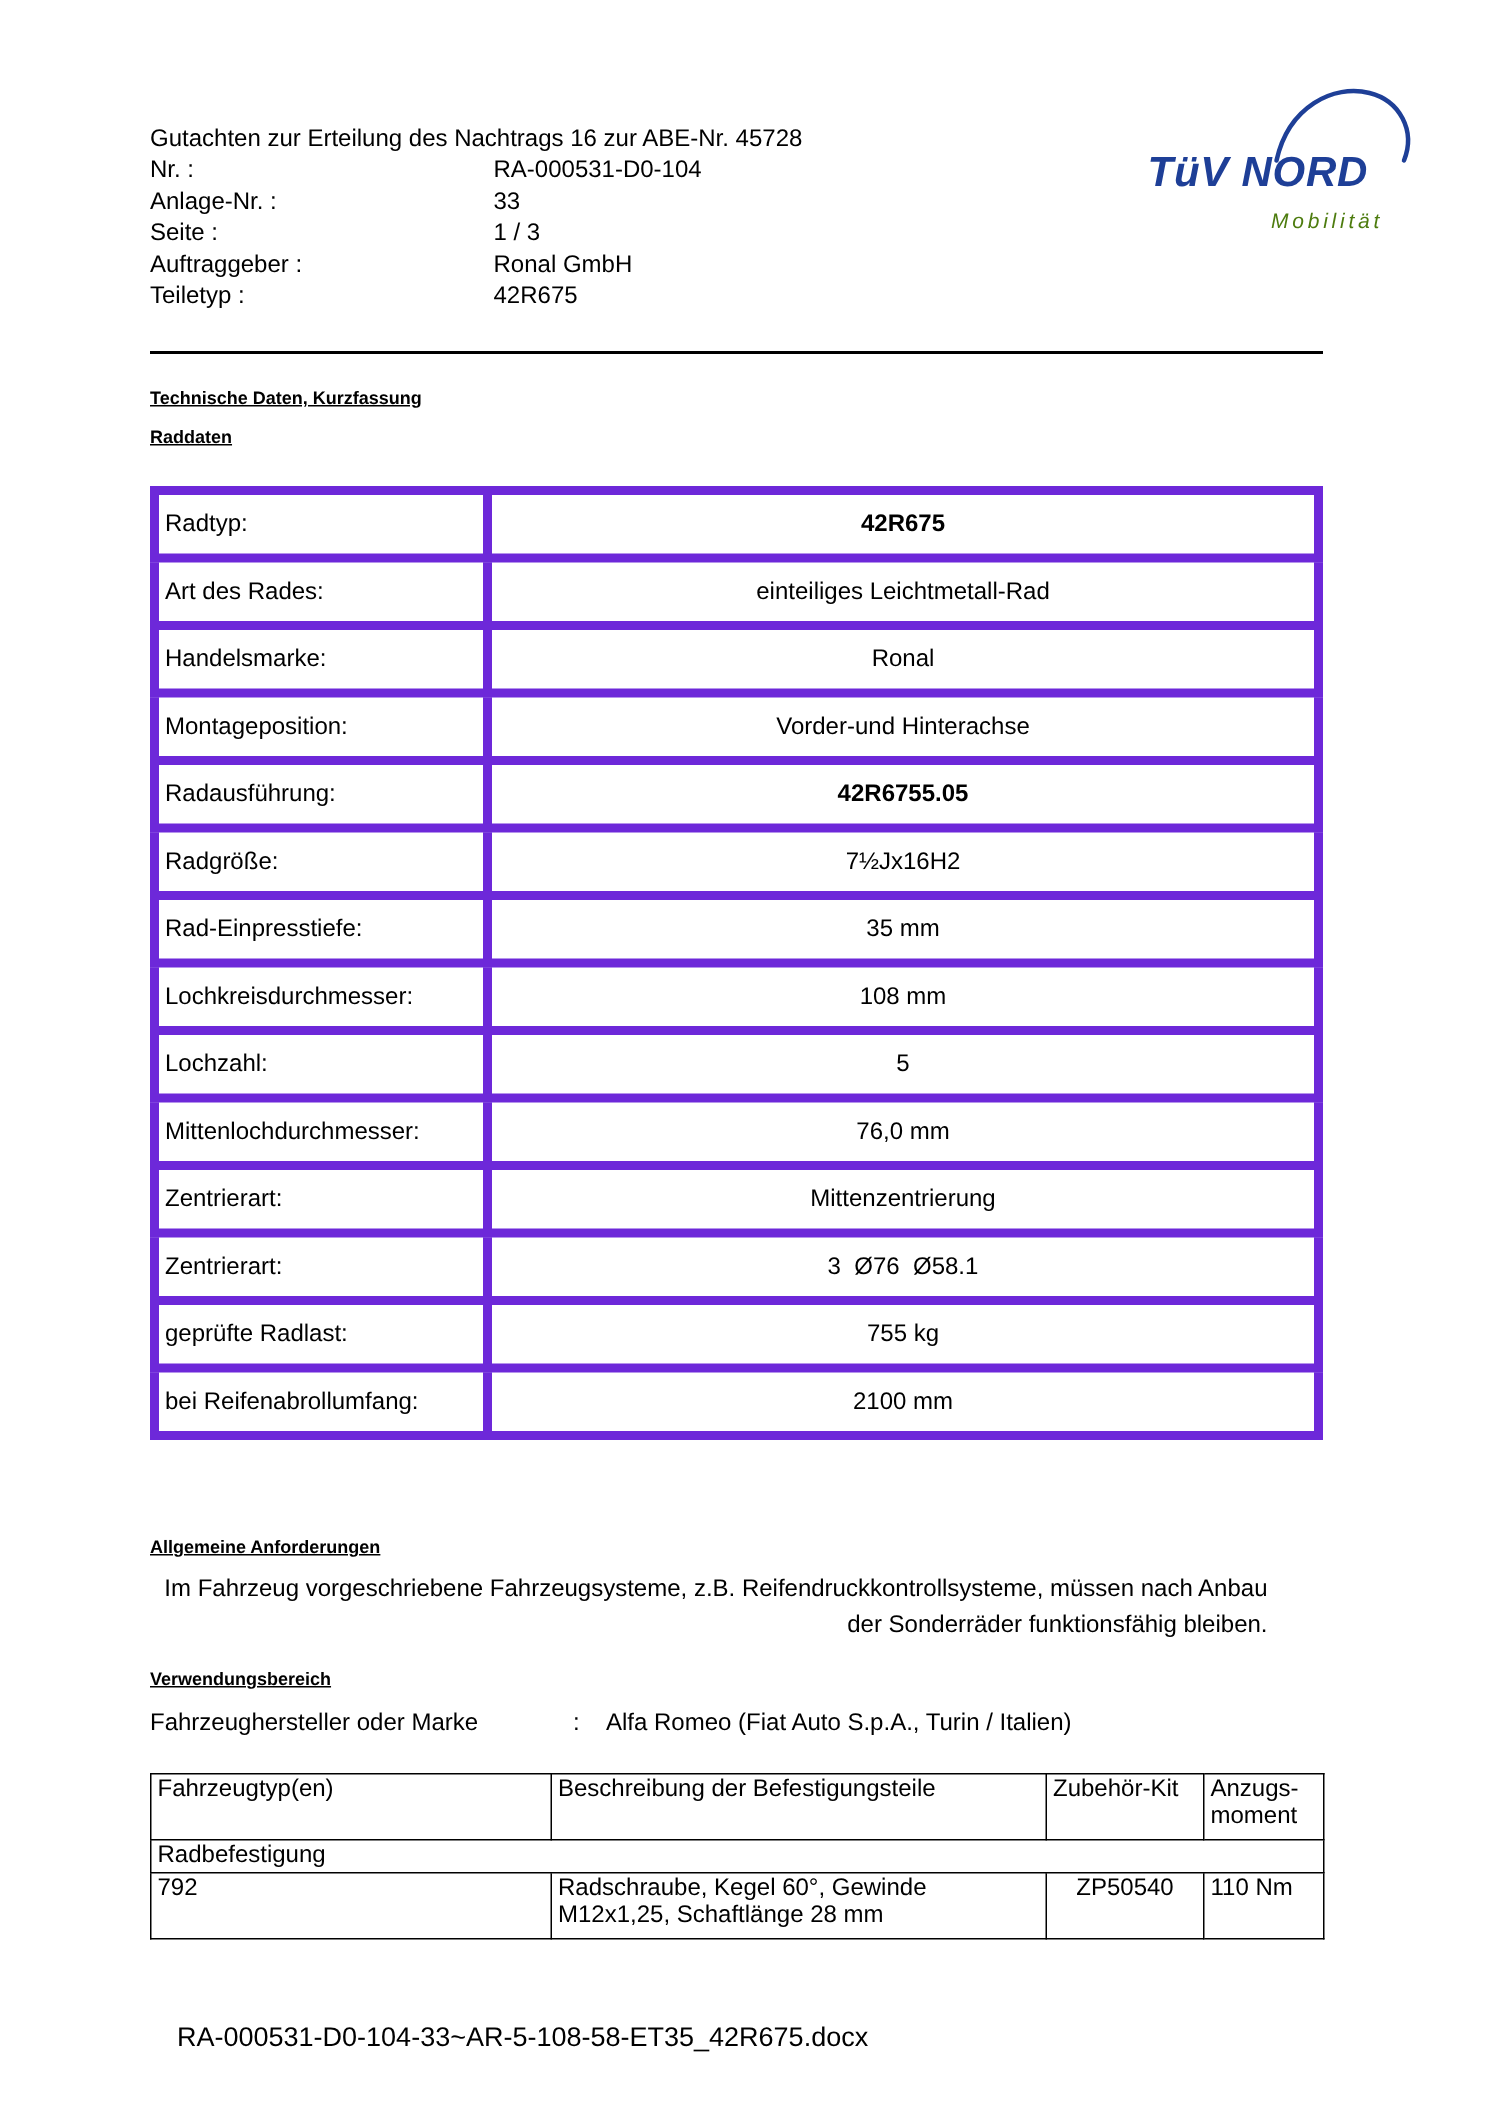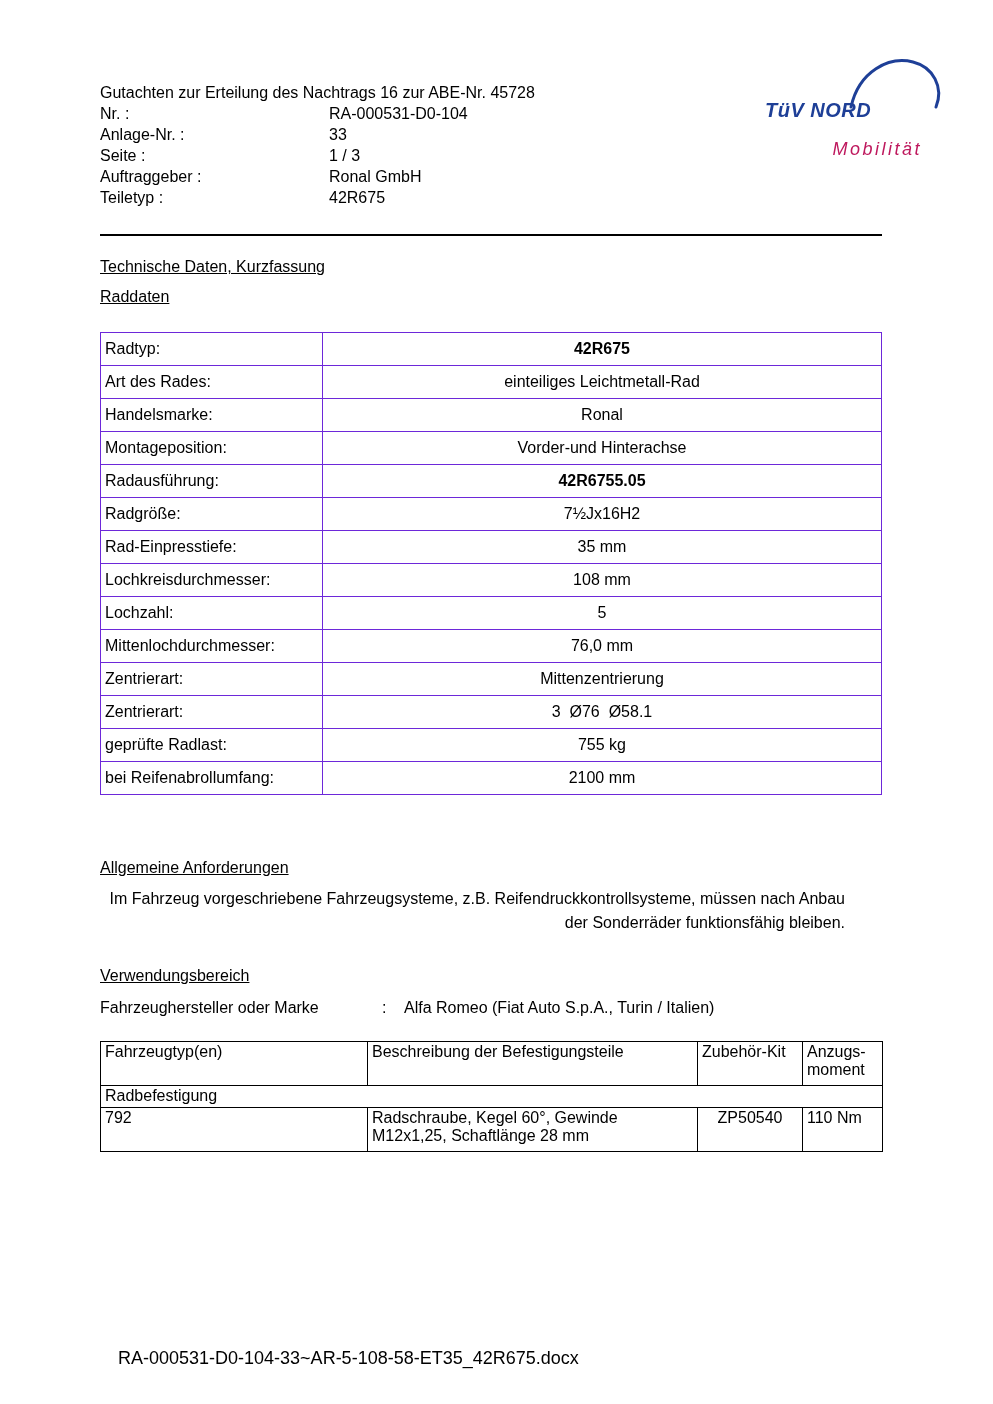--- a/index.html
+++ b/index.html
@@ -31,60 +31,60 @@
     width: 195px;
     height: 105px;
   }
   .logo svg { position: absolute; left: 92px; top: 0; }
   .logo-brand {
     position: absolute;
     left: 10px;
     top: 44px;
     font-style: italic;
     font-weight: bold;
-    font-size: 20px;
+    font-size: 28px;
     letter-spacing: 0.5px;
     color: #1e3f97;
     white-space: nowrap;
   }
   .logo-tagline {
     position: absolute;
     right: 28px;
     top: 84px;
     font-style: italic;
-    font-size: 18px;
+    font-size: 14px;
     letter-spacing: 2.5px;
-    color: #be185d;
+    color: #4d7c0f;
     white-space: nowrap;
   }
   .divider {
     margin-top: 26px;
     border-top: 2px solid #000;
     width: 782px;
   }
   
   .sec-h {
-    font-weight: normal;
+    font-weight: bold;
     text-decoration: underline;
-    font-size: 16px;
+    font-size: 12px;
   }
   .h-tech { margin-top: 22px; }
   .h-raddaten { margin-top: 12px; }
   .h-allgemein { margin-top: 64px; }
-  .h-verwendung { margin-top: 32px; }
+  .h-verwendung { margin-top: 16px; }
   
   table { border-collapse: collapse; }
   .raddaten {
     margin-top: 26px;
     width: 782px;
     table-layout: fixed;
   }
   .raddaten td {
-    border: 1px solid #6d28d9;
-    height: 33px;
+    border: 6px solid #6d28d9;
+    height: 45px;
     padding: 2px 4px;
     vertical-align: middle;
   }
   .raddaten td.lbl { width: 222px; text-align: left; }
   .raddaten td.val { text-align: center; }
   .raddaten td.val.bold { font-weight: bold; }
   
   .para { margin-top: 10px; width: 745px; line-height: 24px; text-align: right; }
   .vehicle-line { margin-top: 14px; display: flex; }
   .vehicle-label { width: 282px; flex: 0 0 282px; }

